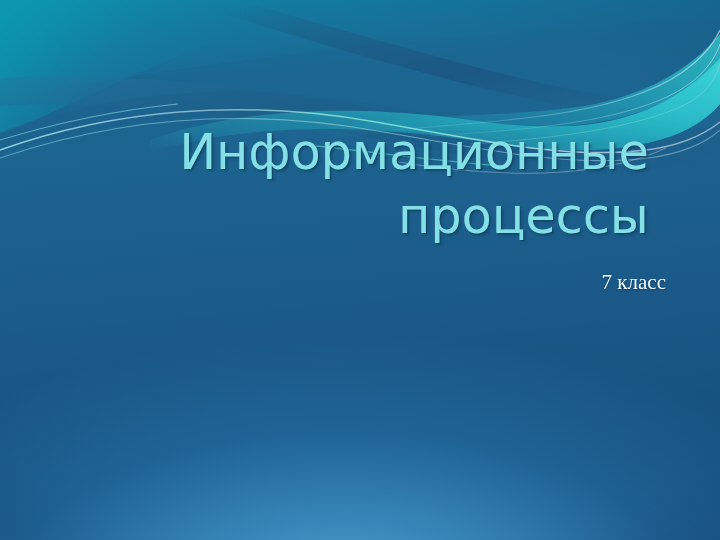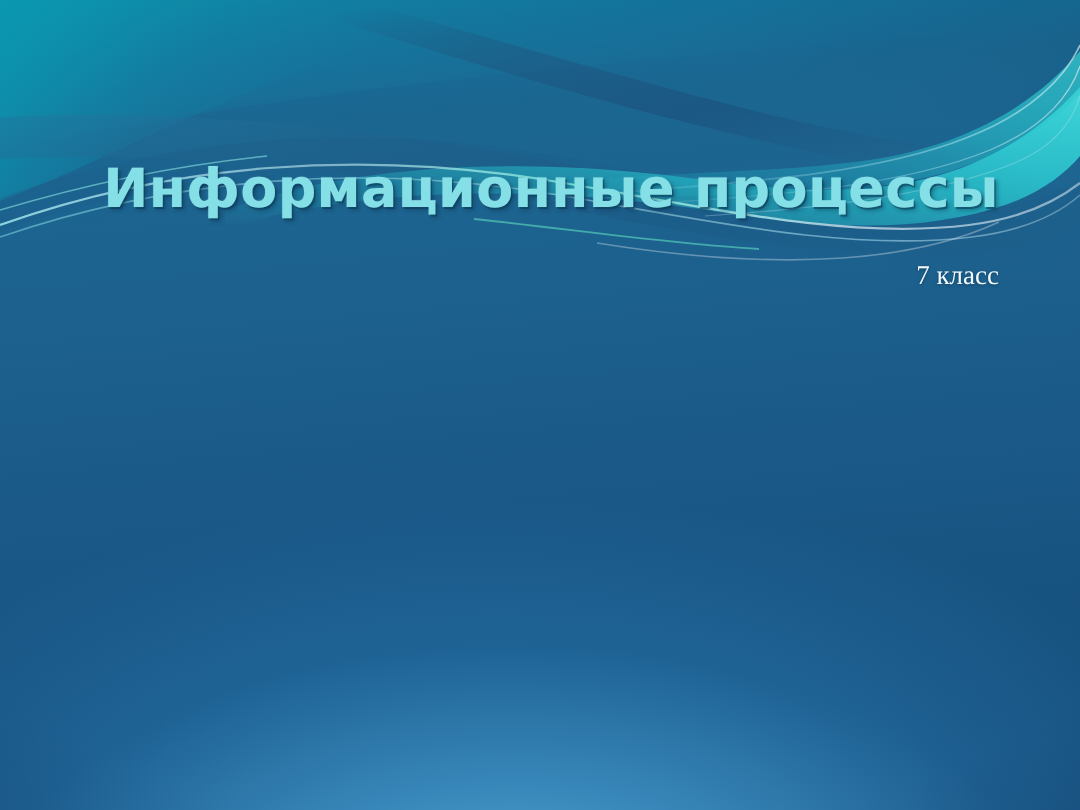--- a/index.html
+++ b/index.html
@@ -57,37 +57,37 @@
   
   .text-block {
     position: absolute;
     left: 56px;
     top: 104px;
     width: 610px;
     text-align: right;
     z-index: 5;
   }
   .slide-title {
-    margin: 0;
+    margin: 17px;
     font-family: "DejaVu Sans", sans-serif;
-    font-size: 36px;
-    font-weight: 700;
+    font-size: 49px;
+    font-weight: 400;
     line-height: 1.30;
     letter-spacing: 0.2px;
     color: #84e0e6;
     text-shadow:
       1px 1px 0 rgba(10,60,90,0.55),
       2px 2px 3px rgba(8,48,78,0.45),
       0 0 1px rgba(180,245,250,0.35);
     white-space: normal;
   }
   .slide-subtitle {
     margin: 22px 0 14px 0;
     font-family: "Liberation Serif", "DejaVu Serif", serif;
-    font-size: 18px;
+    font-size: 21px;
     font-weight: 400;
     line-height: 1.2;
     color: #f2f8fb;
     text-shadow: 0 1px 2px rgba(8,44,72,0.55);
   }
 </style>
 </head>
 <body>
 
 <div id="slide">

